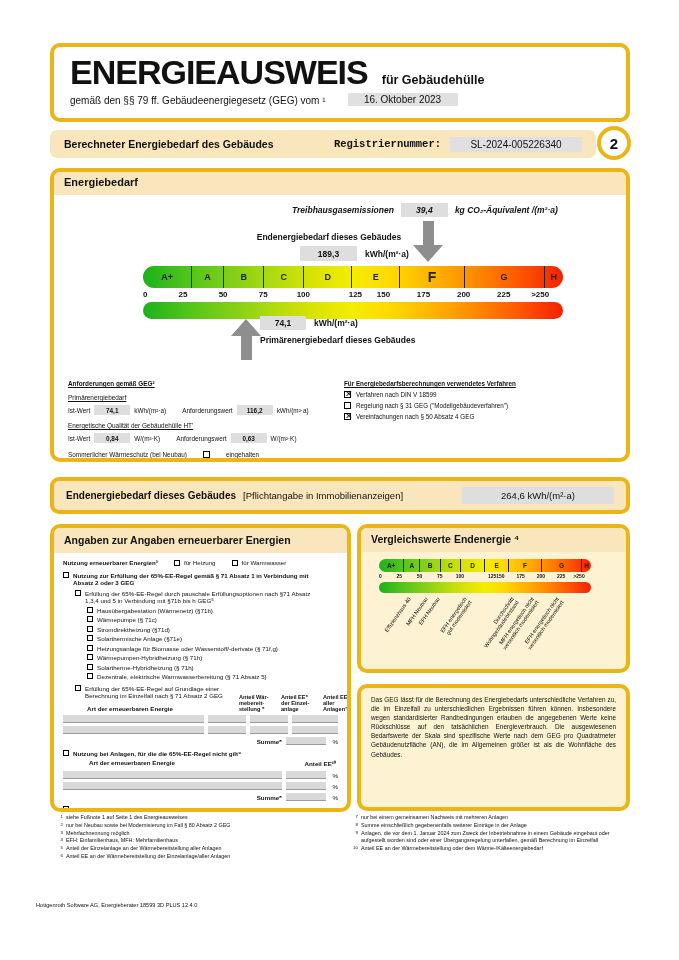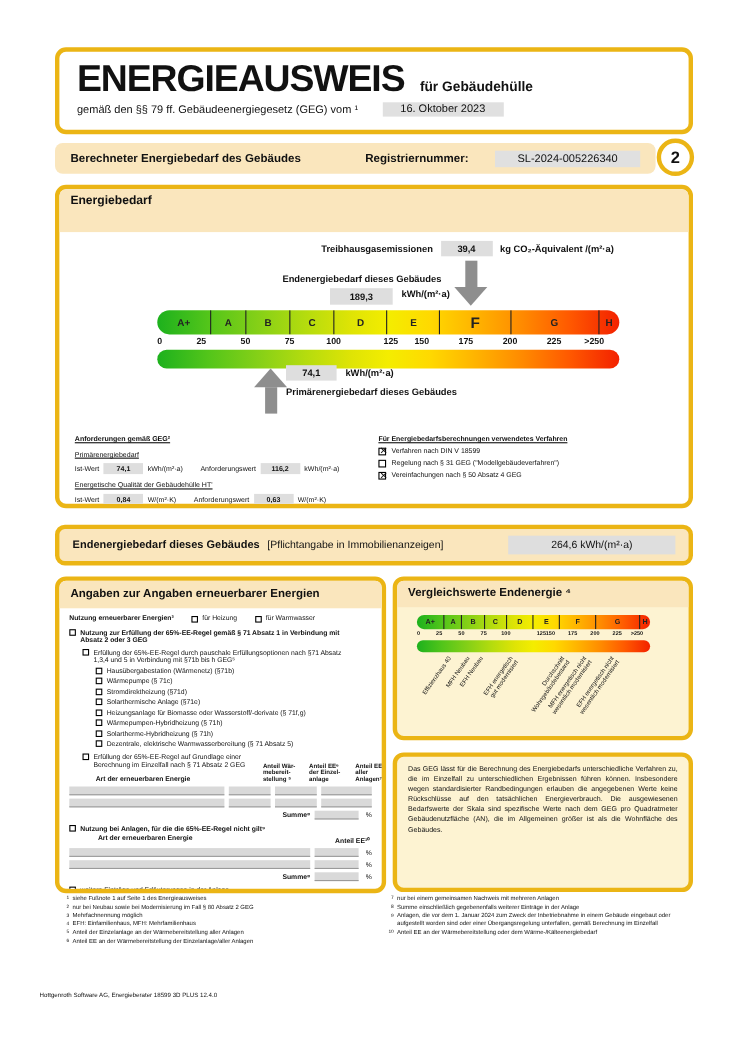--- a/index.html
+++ b/index.html
@@ -23,34 +23,34 @@
   .hdr{left:50px;top:43px;width:580px;height:79px;padding:6px 16px 4px 16px;}
   .hdr-title-row{display:flex;align-items:baseline;gap:14px;}
   .hdr-title{font-size:34px;font-weight:bold;letter-spacing:-1px;}
   .hdr-sub{font-size:12.5px;font-weight:bold;}
   .hdr-law{font-size:10px;margin-top:1px;display:flex;align-items:flex-end;gap:22px;}
   .datebox{background:#e0e0e0;padding:1px 12px;font-size:10px;min-width:110px;text-align:center;}
 
   
   .meta{position:absolute;left:50px;top:130px;width:546px;height:28px;background:var(--strip);border-radius:7px;display:flex;align-items:center;padding:0 14px;font-size:10.5px;}
   .meta .lbl{font-weight:bold;}
-  .meta .reg-lbl{font-weight:bold;margin-left:auto;margin-right:24px;}
+  .meta .reg-lbl{font-weight:bold;margin-left:auto;margin-right:9px;font-family:Liberation Mono, monospace;}
   .regbox{background:#e0e0e0;width:132px;text-align:center;padding:2px 0;font-size:10px;}
   .pagenum{position:absolute;left:597px;top:126px;width:34px;height:34px;border:4px solid var(--gold);border-radius:50%;background:#fff;display:flex;align-items:center;justify-content:center;font-weight:bold;font-size:15px;}
 
   
   .eb{left:50px;top:168px;width:580px;height:294px;}
-  .eb .strip{height:39px;font-size:11px;padding:4px 0 0 10px;}
+  .eb .strip{height:23px;font-size:11px;padding:4px 0 0 10px;}
   .eb-body{position:relative;height:263px;}
 
-  .ghg-row{position:absolute;left:238px;top:8px;display:flex;align-items:center;gap:7px;font-size:8.5px;font-weight:bold;}
+  .ghg-row{position:absolute;left:238px;top:8px;display:flex;align-items:center;gap:7px;font-size:8.5px;font-weight:bold;font-style:italic;}
   .vbox{background:var(--grey);text-align:center;font-weight:bold;}
   .ghg-val{width:47px;padding:2px 0;font-size:8.5px;}
   .end-lbl{position:absolute;left:150px;top:37px;width:250px;text-align:center;font-size:8.5px;font-weight:bold;}
-  .end-row{position:absolute;left:246px;top:51px;display:flex;align-items:flex-start;gap:8px;font-size:8.5px;font-weight:bold;}
+  .end-row{position:absolute;left:246px;top:51px;display:flex;align-items:center;gap:8px;font-size:8.5px;font-weight:bold;}
   .end-val{width:57px;padding:2.5px 0;font-size:8.5px;}
   .pri-row{position:absolute;left:206px;top:121px;display:flex;align-items:center;gap:8px;font-size:8.5px;font-weight:bold;}
   .pri-val{width:46px;padding:2px 0;font-size:8.5px;}
   .pri-lbl{position:absolute;left:206px;top:140px;font-size:8.5px;font-weight:bold;}
 
   
   .grad{background:linear-gradient(to right,#1db11d 0%,#53c51a 11%,#86d017 22%,#b4dc0e 32%,#dfe405 42%,#f4ed00 50%,#ffd900 59%,#ffb300 69%,#ff8a00 79%,#ff5a00 89%,#f32100 100%);}
   .letters{display:flex;overflow:hidden;}
   .seg{display:flex;align-items:center;justify-content:center;border-left:1px solid #222;color:#222;}
   .seg:first-child{border-left:none;}

